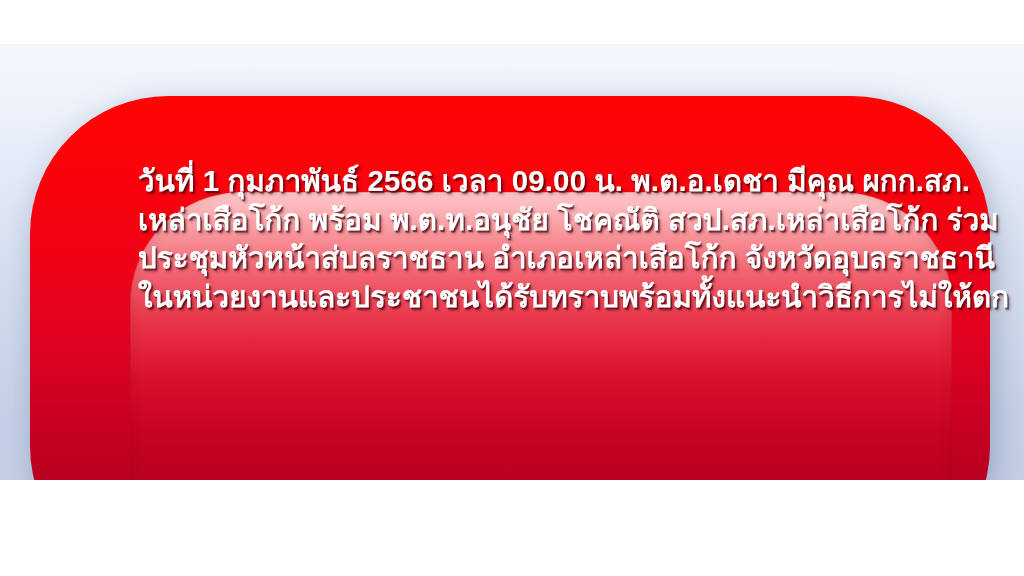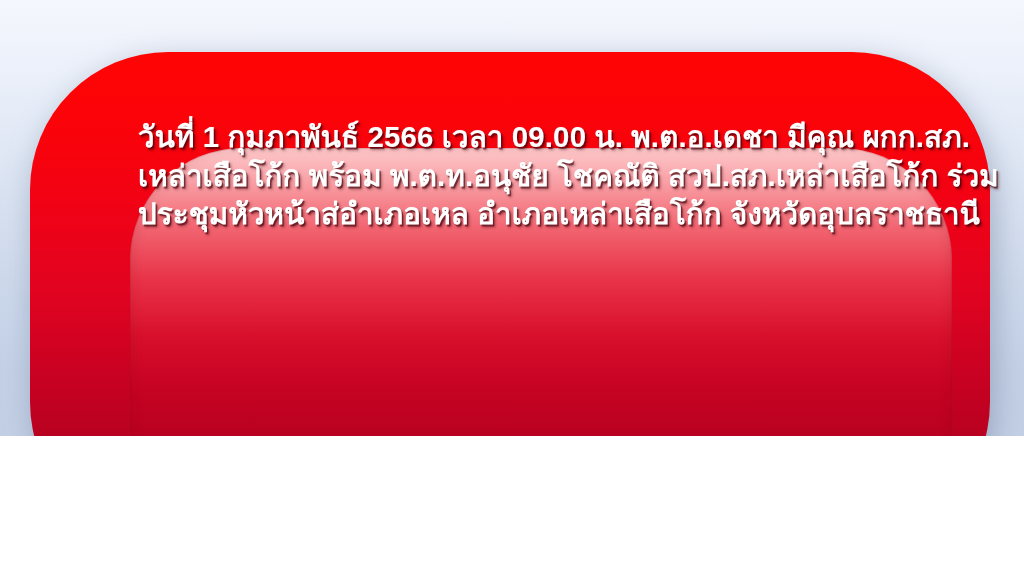--- a/index.html
+++ b/index.html
@@ -23,20 +23,21 @@
       to bottom,
       #f4f7fd 0%,
       #eef2fb 12%,
       #e4ebf7 28%,
       #d7e0f0 48%,
       #cbd7ea 68%,
       #c4d0e6 85%,
       #c3cfe5 100%
     );
     overflow: hidden;
+    margin-top: 44px;
   }
 
   
   #plaque-shadow {
     position: absolute;
     left: 36px;
     top: 62px;
     width: 956px;
     height: 482px;
     border-radius: 136px / 136px;
@@ -130,16 +131,17 @@
   <div id="plaque-shadow"></div>
 
   <div id="plaque-outer">
     <div id="plaque-inner"></div>
     <div id="plaque-inner-edge"></div>
   </div>
 
   <div id="text-block">
     <div class="text-line">วันที่ 1 กุมภาพันธ์ 2566 เวลา 09.00 น. พ.ต.อ.เดชา มีคุณ ผกก.สภ.</div>
     <div class="text-line">เหล่าเสือโก้ก พร้อม พ.ต.ท.อนุชัย โชคณัติ สวป.สภ.เหล่าเสือโก้ก ร่วม</div>
-    <div class="text-line">ประชุมหัวหน้าส่อำเภอเหล อำเภอเหล่าเสือโก้ก จังหวัดอุบลราชธานี</div>
+    <div class="text-line">ประชุมหัวหน้าส่บลราชธาน อำเภอเหล่าเสือโก้ก จังหวัดอุบลราชธานี</div>
+    <div class="text-line">ในหน่วยงานและประชาชนได้รับทราบพร้อมทั้งแนะนำวิธีการไม่ให้ตก</div>
   </div>
 
 </div>
 
 </body></html>

